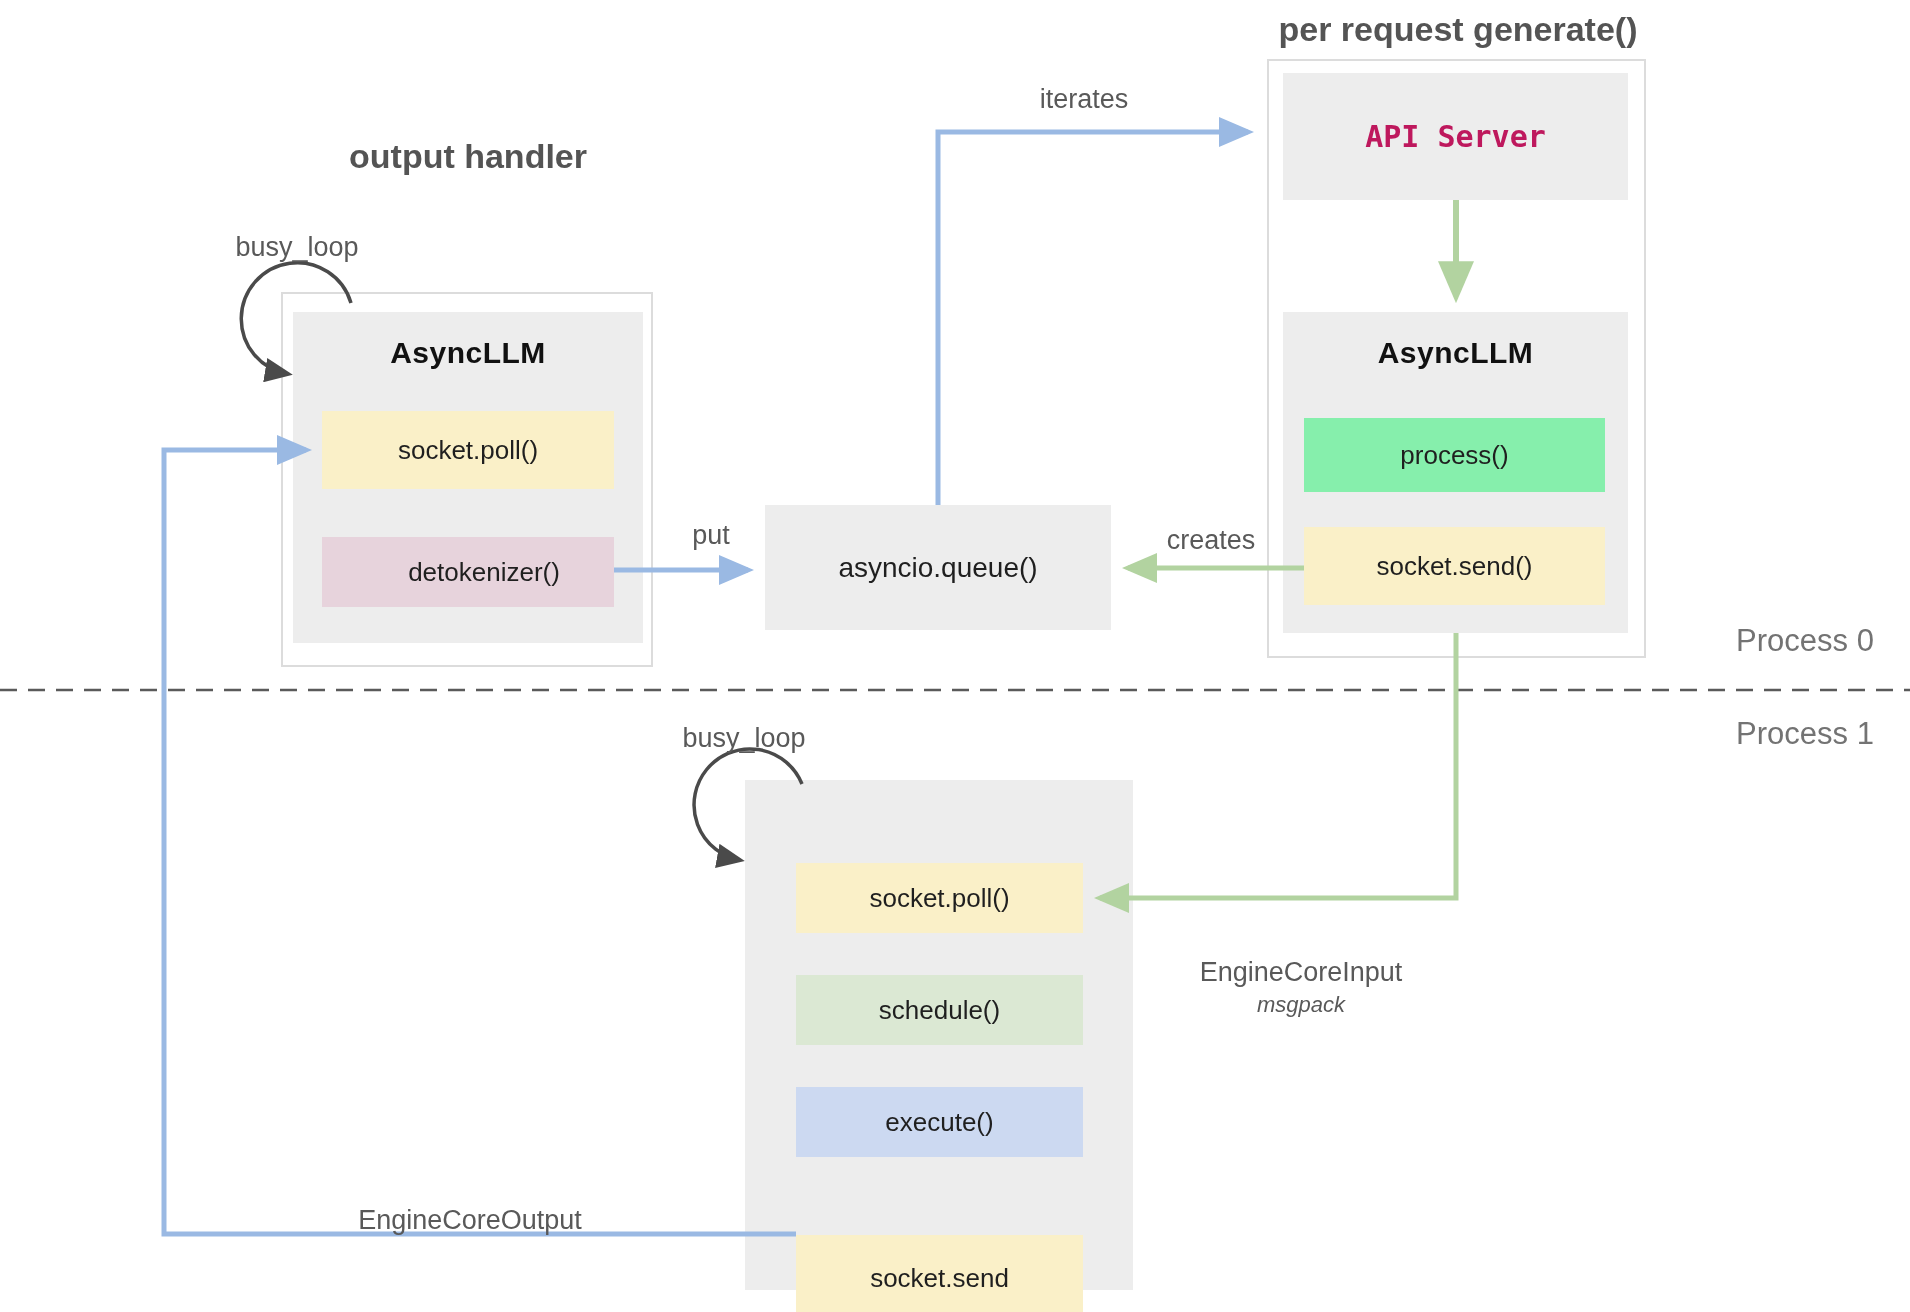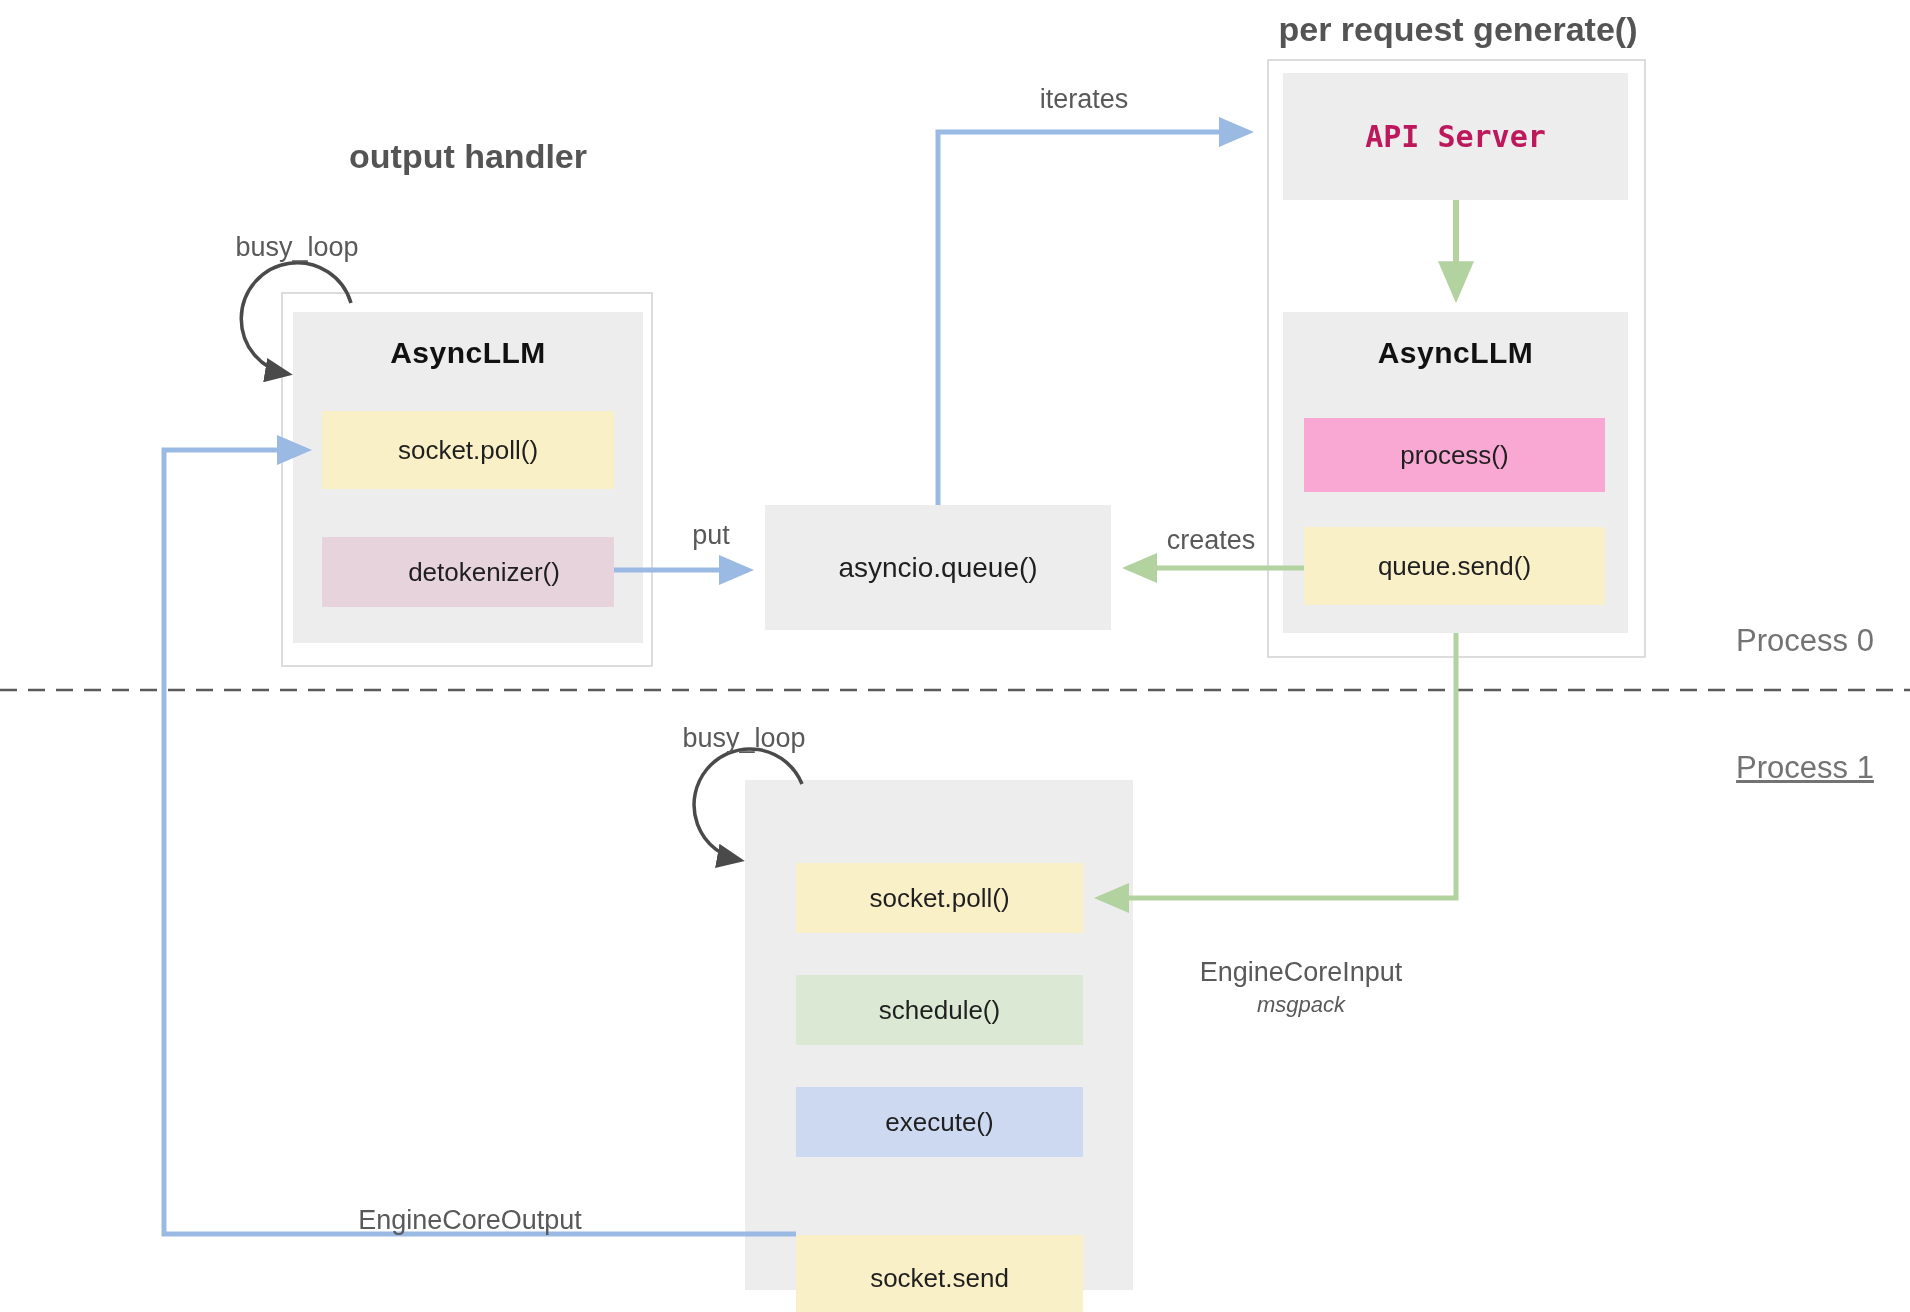--- a/index.html
+++ b/index.html
@@ -93,25 +93,25 @@
   </div>
 
   <div class="container" style="left:1267px;top:59px;width:379px;height:599px;"></div>
 
   <div class="node flex-center" style="left:1283px;top:73px;width:345px;height:127px;">
     <span class="mono-title">API Server</span>
   </div>
 
   <div class="node" style="left:1283px;top:312px;width:345px;height:321px;">
     <span class="node-title" style="margin-top:24px;">AsyncLLM</span>
-    <div class="method" style="left: 21px; top: 106px; width: 301px; height: 74px; background: #f9a8d4;">
+    <div class="method" style="left: 21px; top: 106px; width: 301px; height: 74px; background: #86efac;">
       <span>process()</span>
     </div>
     <div class="method" style="left: 21px; top: 215px; width: 301px; height: 78px; background: rgb(250, 240, 200);">
-      <span>queue.send()</span>
+      <span>socket.send()</span>
     </div>
   </div>
 
   <div class="node" style="left:745px;top:780px;width:388px;height:510px;">
     <div class="method" style="left: 51px; top: 83px; width: 287px; height: 70px; background: rgb(250, 240, 200);">
       <span>socket.poll()</span>
     </div>
     <div class="method" style="left: 51px; top: 195px; width: 287px; height: 70px; background: rgb(219, 232, 211);">
       <span>schedule()</span>
     </div>
@@ -126,21 +126,21 @@
   <div class="edge-label" style="left:1084px;top:99px;">iterates</div>
   <div class="edge-label" style="left:711px;top:535px;">put</div>
   <div class="edge-label" style="left:1211px;top:540px;">creates</div>
   <div class="edge-label" style="left:297px;top:247px;">busy_loop</div>
   <div class="edge-label" style="left:744px;top:738px;">busy_loop</div>
   <div class="edge-label" style="left:1301px;top:972px;">EngineCoreInput</div>
   <div class="edge-label small-italic" style="left:1301px;top:1005px;">msgpack</div>
   <div class="edge-label" style="left:470px;top:1220px;">EngineCoreOutput</div>
 
   <div class="process-label" style="left:1805px;top:641px;">Process 0</div>
-  <div class="process-label" style="left:1805px;top:768px;text-decoration:underline;">Process 1</div>
+  <div class="process-label" style="left:1805px;top:734px;">Process 1</div>
 
   <svg id="connectors" viewBox="0 0 1910 1312" xmlns="http://www.w3.org/2000/svg">
     <defs>
       <marker id="mb" markerWidth="7" markerHeight="6" refX="5.8" refY="3" orient="auto" markerUnits="strokeWidth">
         <path d="M0,0 L7,3 L0,6 Z" fill="#9ab9e3"></path>
       </marker>
       <marker id="mg" markerWidth="7" markerHeight="6" refX="5.8" refY="3" orient="auto" markerUnits="strokeWidth">
         <path d="M0,0 L7,3 L0,6 Z" fill="#b2d3a0"></path>
       </marker>
       <marker id="md" markerWidth="8" markerHeight="7" refX="6.6" refY="3.5" orient="auto" markerUnits="strokeWidth">

